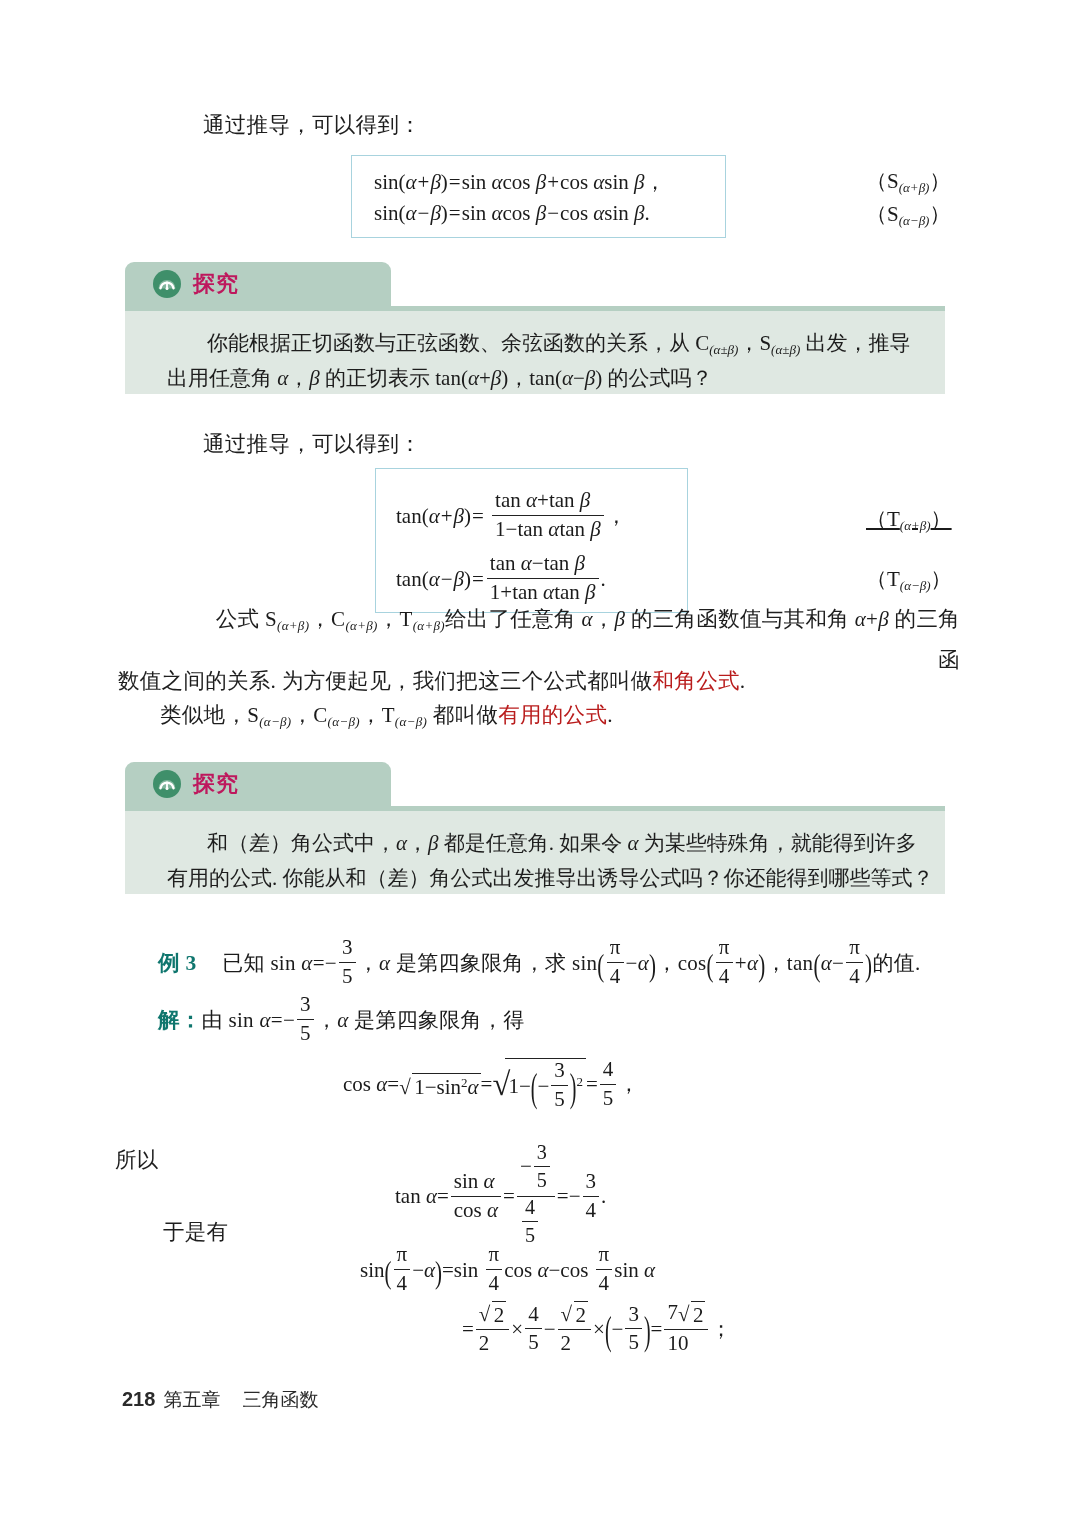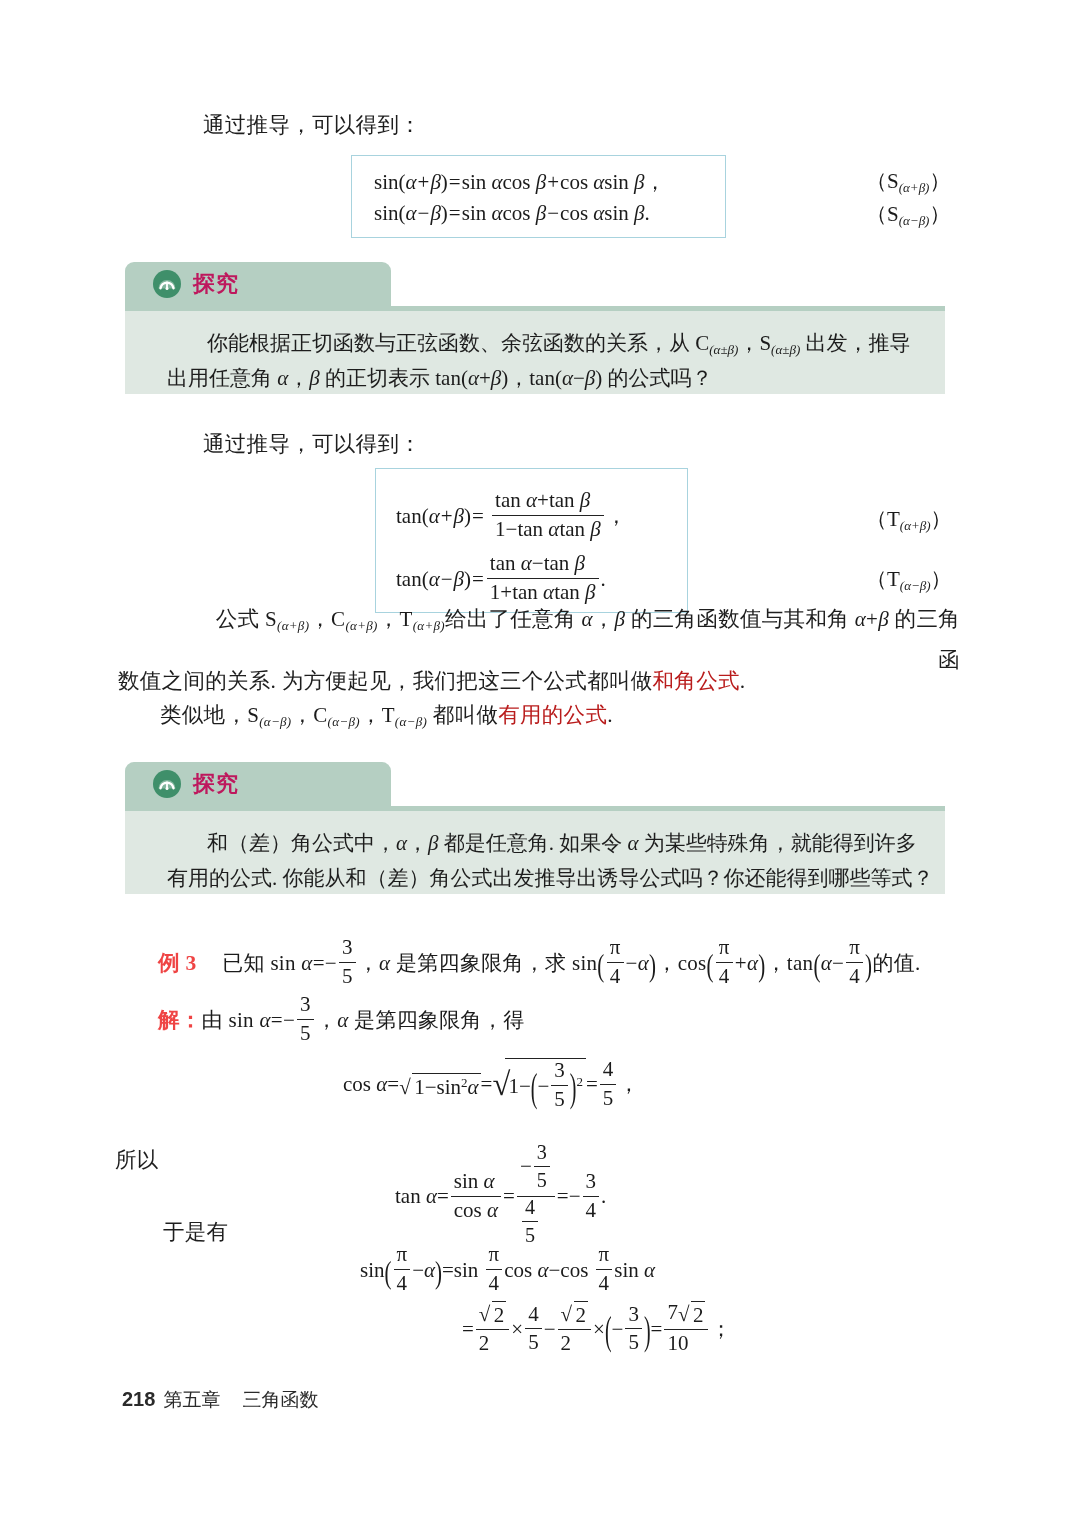--- a/index.html
+++ b/index.html
@@ -172,21 +172,21 @@
   }
   .explore .etext {
     position: absolute;
     font-size: 21px;
     line-height: 35px;
     color: #1d1d1d;
     font-family: "Liberation Serif", "DejaVu Serif", serif;
   }
 
   .hl { color: #b91c1c; }
-  .ex-label { color: #ef4444; font-weight: 700; }
+  .ex-label { color: #0f766e; font-weight: 700; }
 
   
   .footer {
     position: absolute;
     font-size: 19px;
     color: #2a2a2a;
     white-space: nowrap;
   }
   .footer .pg {
     font-weight: 700;
@@ -252,21 +252,21 @@
         <span class="den">1−<span class="fn">tan</span>&nbsp;<span class="mi">α</span><span class="fn">tan</span>&nbsp;<span class="mi">β</span></span>
       </span>，
     </div>
     <div class="formula-row math" style="left:20px; top:85px;">
       <span class="fn">tan</span>(<span class="mi">α</span><span class="op">−</span><span class="mi">β</span>)<span class="op">=</span><span class="frac">
         <span class="num"><span class="fn">tan</span>&nbsp;<span class="mi">α</span>−<span class="fn">tan</span>&nbsp;<span class="mi">β</span></span>
         <span class="den">1+<span class="fn">tan</span>&nbsp;<span class="mi">α</span><span class="fn">tan</span>&nbsp;<span class="mi">β</span></span>
       </span>.
     </div>
   </div>
-  <div class="tag math" style="left:866px; top:505px;">
+  <div class="tag math" style="left:866px; top:505px;text-decoration:underline;">
     （T<span class="sub">(α+β)</span>）
   </div>
   <div class="tag math" style="left:866px; top:565px;">
     （T<span class="sub">(α−β)</span>）
   </div>
 
   <div class="para" style="left:160px; top:602px; width:800px;text-align:right;">
     <span style="display:inline-block;width:42px;"></span>公式&nbsp;<span class="math">S<span class="sub">(α+β)</span></span>，<span class="math">C<span class="sub">(α+β)</span></span>，<span class="math">T<span class="sub">(α+β)</span></span>给出了任意角&nbsp;<span class="math mi">α</span>，<span class="math mi">β</span>&nbsp;的三角函数值与其和角&nbsp;<span class="math"><span class="mi">α</span>+<span class="mi">β</span></span>&nbsp;的三角函
   </div>
   <div class="para" style="left:118px; top:664px; width:840px;">

